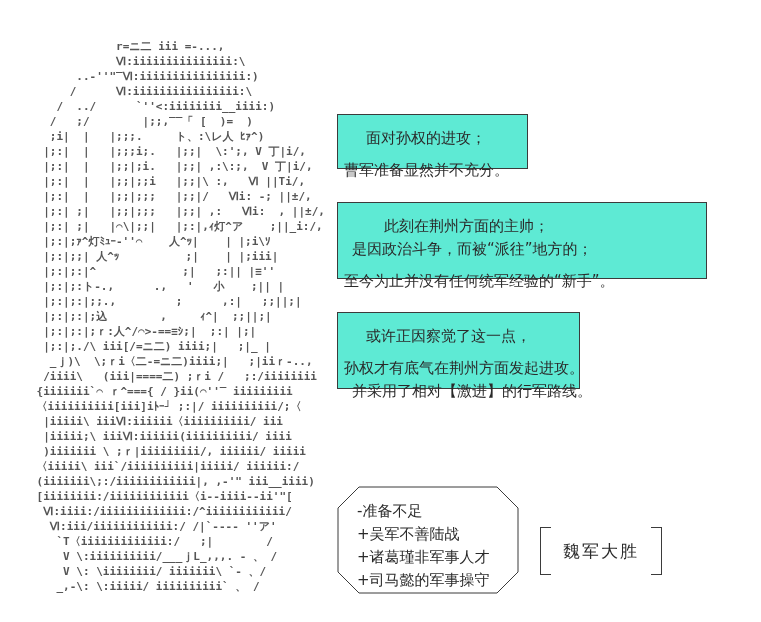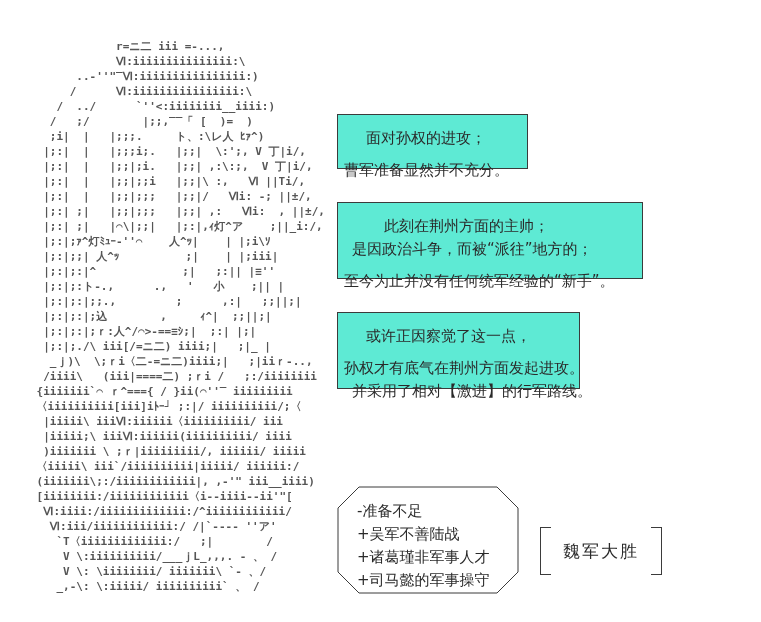--- a/index.html
+++ b/index.html
@@ -31,21 +31,21 @@
     box-sizing:border-box;
     padding-top:12px;
   }
   .box .ln{
     font-size:15px;
     line-height:23px;
     white-space:nowrap;
     color:#2a2a2a;
   }
   .box1{left:337px;top:114px;width:191px;height:55px;}
-  .box2{left:337px;top:202px;width:306px;height:77px;}
+  .box2{left:337px;top:202px;width:370px;height:77px;}
   .box3{left:337px;top:312px;width:243px;height:77px;}
   .box4{left:337px;top:422px;width:321px;height:53px;}
   .i0{padding-left:6px;margin-top:9px;}
   .i1{padding-left:14px;}
   .i2{padding-left:28px;}
   .i3{padding-left:46px;}
   
   .octa-svg{position:absolute;left:337px;top:486px;}
   .octa-svg polygon{fill:none;stroke:#3b3b3b;stroke-width:1;}
   .modlines{

